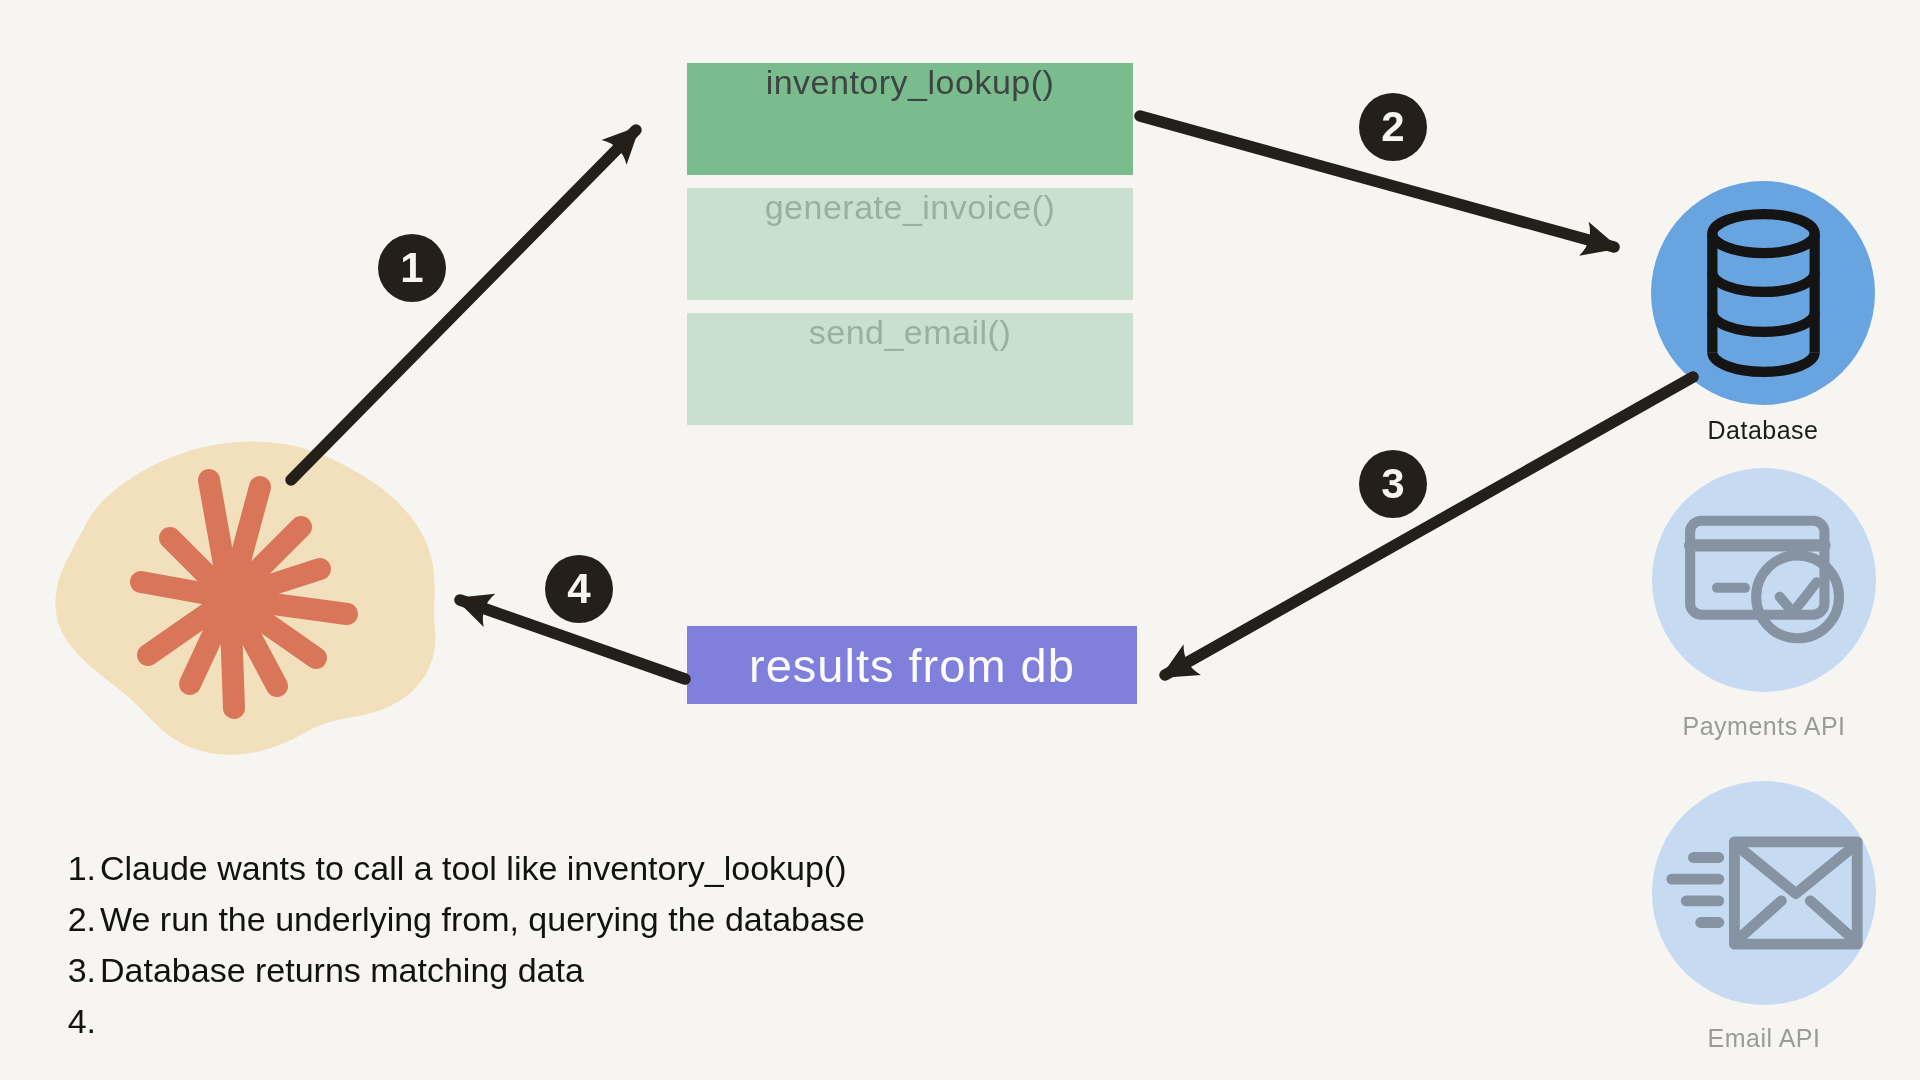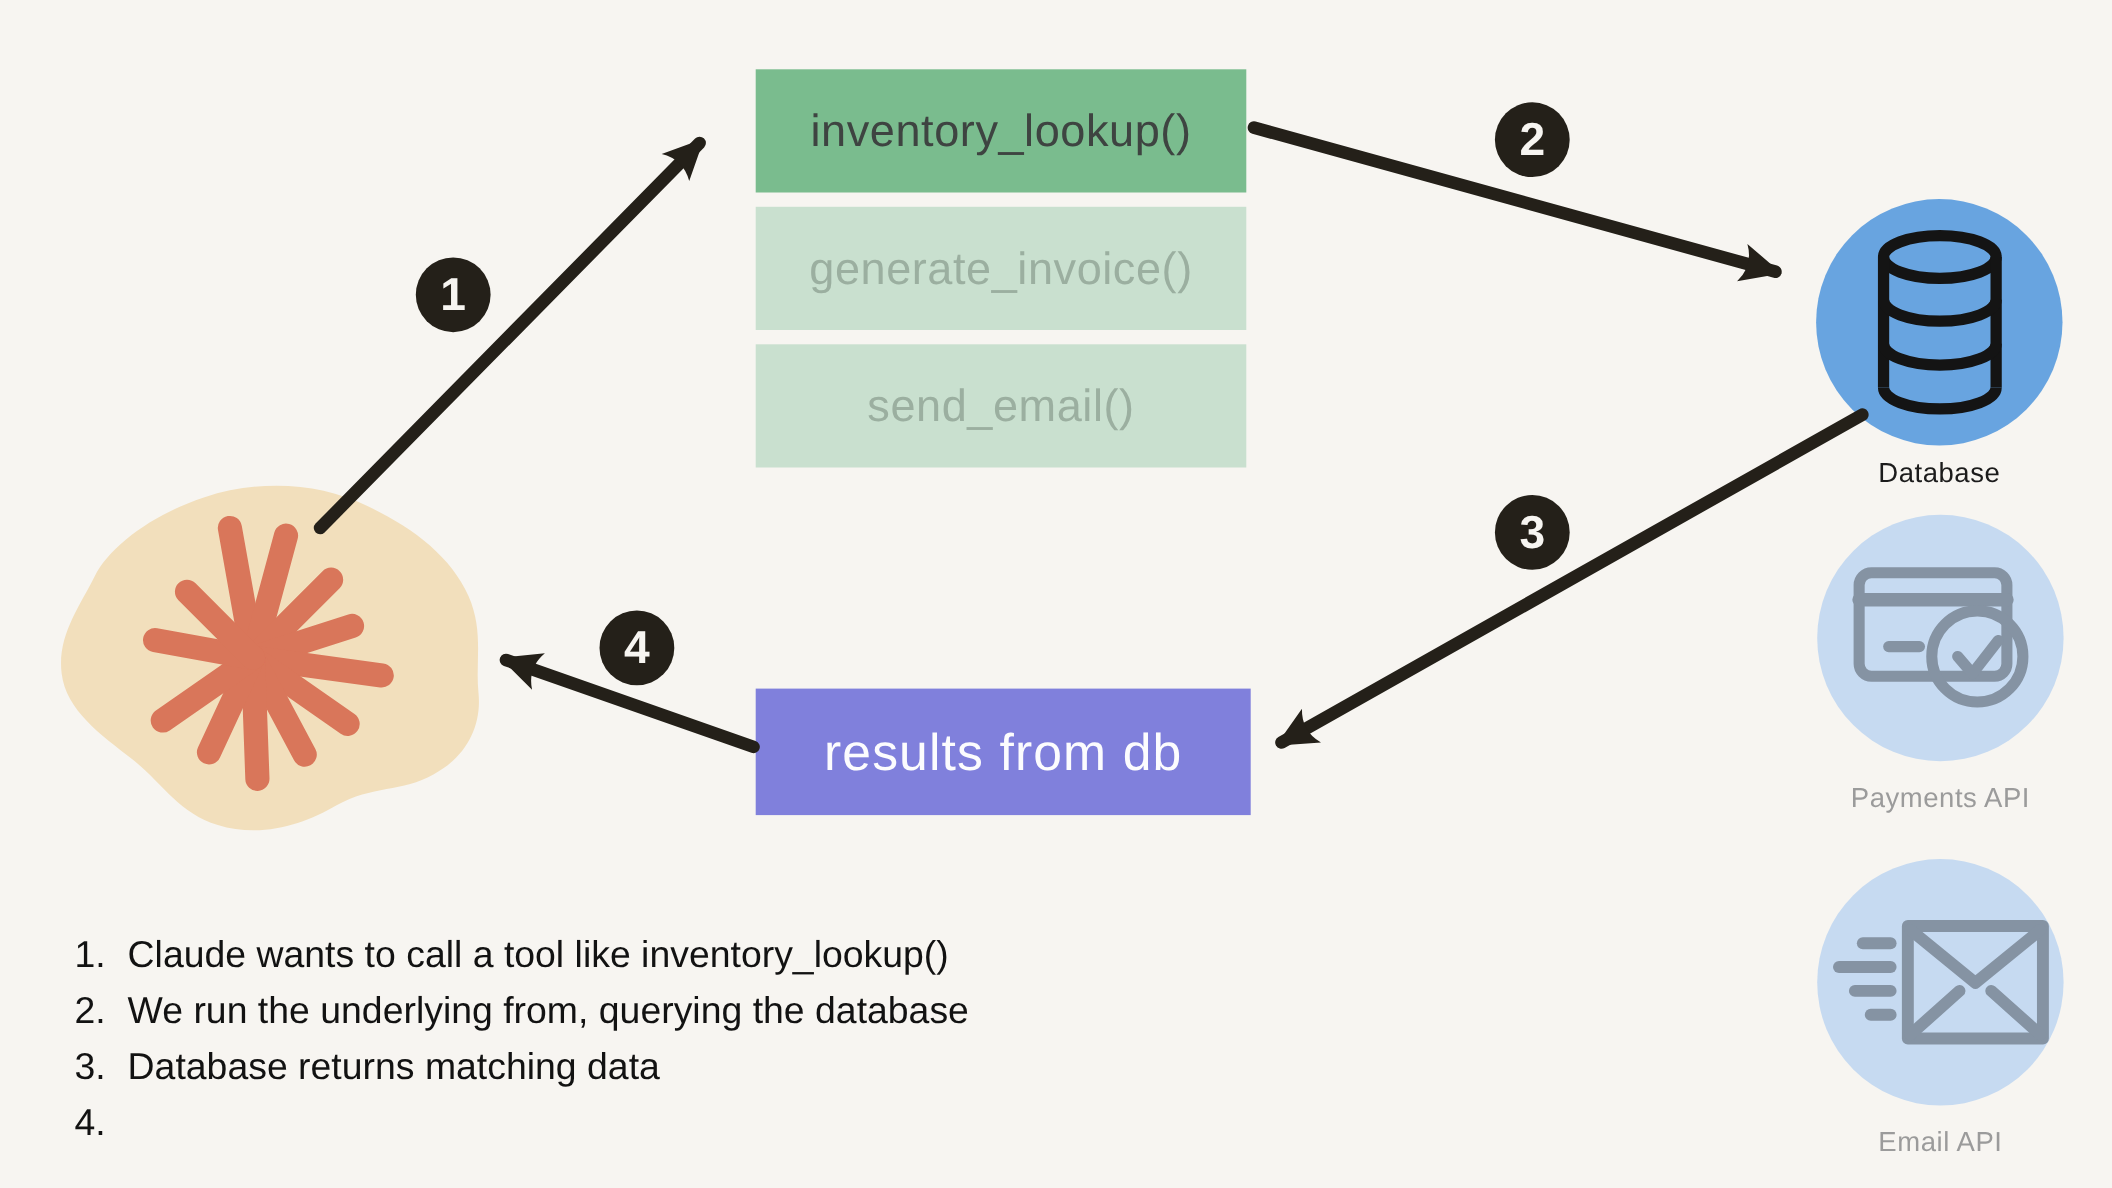--- a/index.html
+++ b/index.html
@@ -4,31 +4,31 @@
 <style>
   html,body{margin:0;padding:0;}
   .stage{
     position:relative;width:1920px;height:1080px;overflow:hidden;
     background:var(--bg,#f7f5f1);
     font-family:"Liberation Sans", sans-serif;
   }
   
   .toolbox{
     position:absolute;left:687px;width:446px;height:112px;
-    display:flex;align-items:center;justify-content:center;
-    font-size:41px;letter-spacing:0.5px;font-weight:500;
+    display:flex;justify-content:center;
+    font-size:34px;letter-spacing:0.5px;font-weight:500;
   }
   .toolbox.active{background:var(--green-active,#7abc8e);color:var(--green-active-text,#3e4441);}
   .toolbox.inactive{background:var(--green-pale,#c9e0cf);color:var(--green-pale-text,#9bafa0);}
   #tool-0{top:63px;}
   #tool-1{top:188px;}
   #tool-2{top:313px;}
   
   .result-box{
-    position:absolute;left:687px;top:626px;width:450px;height:115px;
+    position:absolute;left:687px;top:626px;width:450px;height:78px;
     background:var(--purple,#8080dc);color:#fcfcfe;
     display:flex;align-items:center;justify-content:center;
     font-size:47px;letter-spacing:1px;font-weight:400;
   }
   
   .service-circle{
     position:absolute;width:224px;height:224px;border-radius:50%;
     display:flex;align-items:center;justify-content:center;
   }
   #svc-database{left:1651px;top:181px;background:var(--blue,#68a4e0);}
@@ -54,21 +54,21 @@
   #badge-4{left:545px;top:555px;}
   
   .claude-wrap{position:absolute;left:38px;top:430px;width:410px;height:335px;}
   
   .arrows{position:absolute;left:0;top:0;pointer-events:none;}
   .arrow-line{stroke:var(--ink,#242019);stroke-width:11.5;stroke-linecap:round;fill:none;}
   
   .steps{position:absolute;left:60px;top:843px;color:var(--steps-text,#121212);}
   .step{display:flex;font-size:34px;line-height:51px;font-weight:500;}
   .step .num{min-width:36px;text-align:right;}
-  .step .txt{margin-left:20px;text-align:center;}
+  .step .txt{margin-left:4px;text-align:center;}
   
   .stroke-ink{stroke:var(--icon-ink,#141414);fill:none;stroke-width:5;}
   .stroke-gray{stroke:var(--icon-gray,#8593a3);fill:none;stroke-linecap:round;stroke-linejoin:round;}
 </style>
 </head>
 <body>
 
 <div class="stage">
 
   <div class="toolbox active" id="tool-0">

